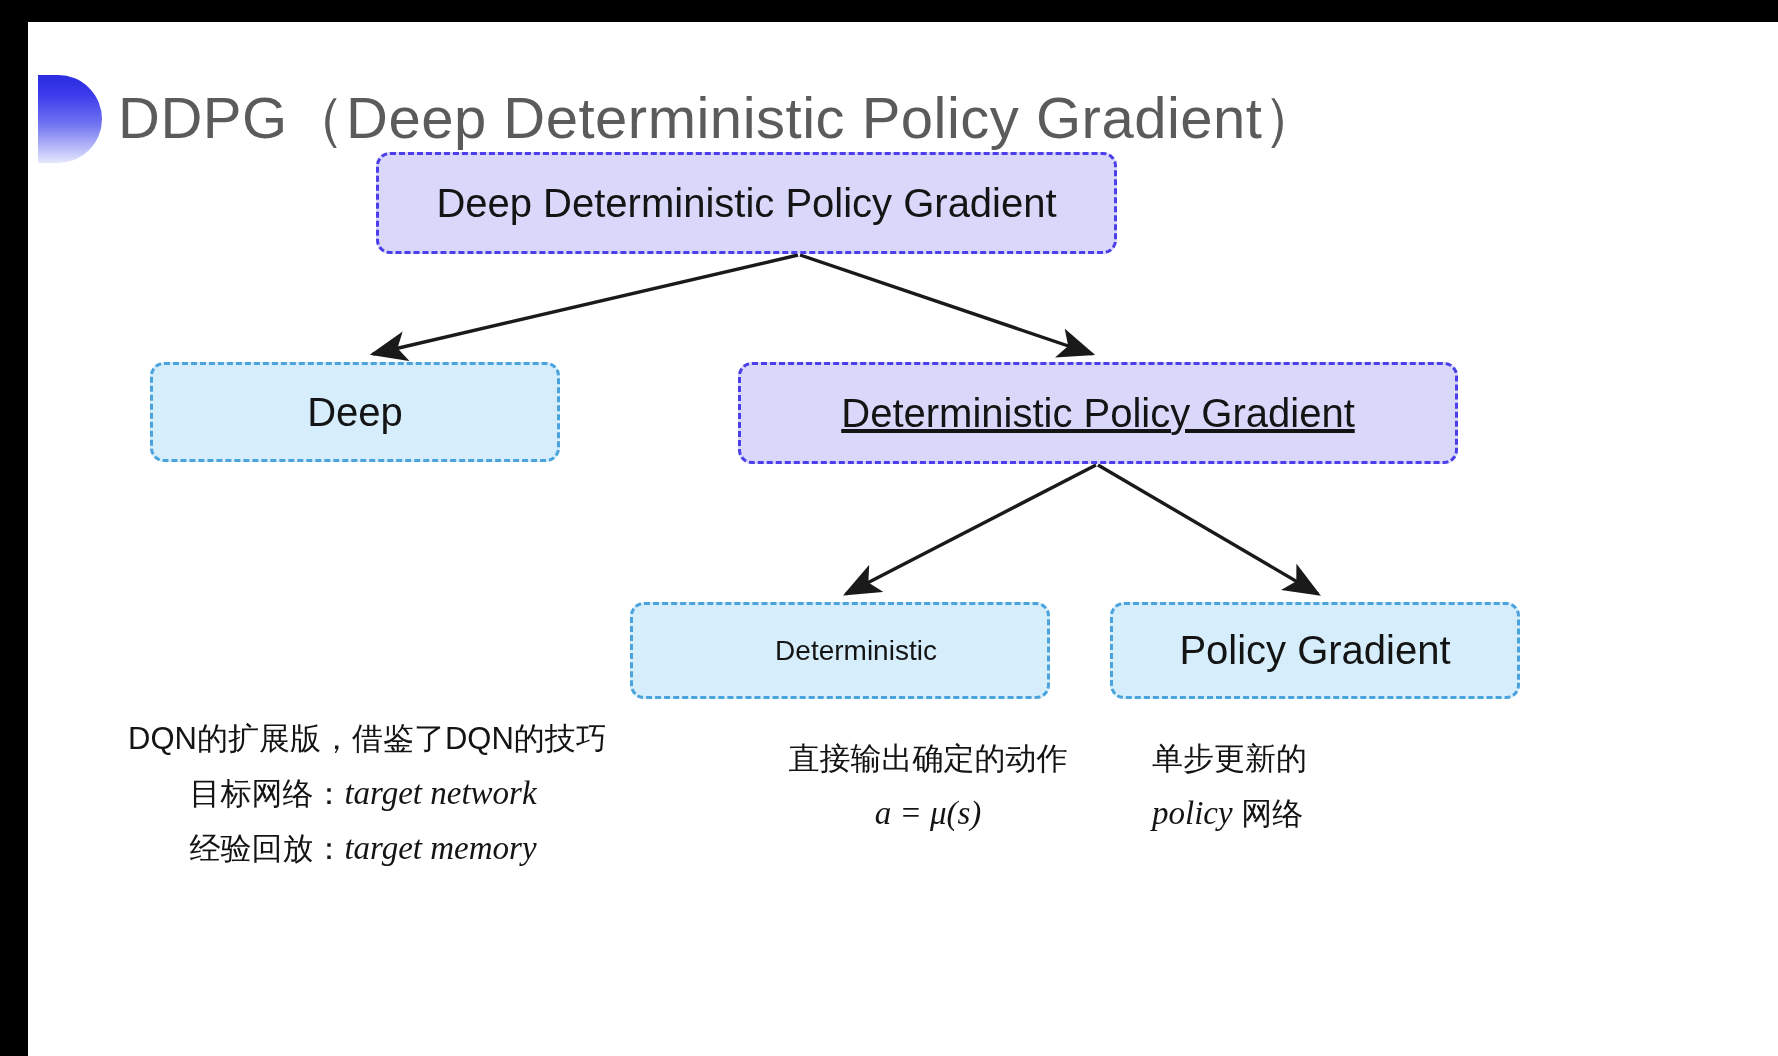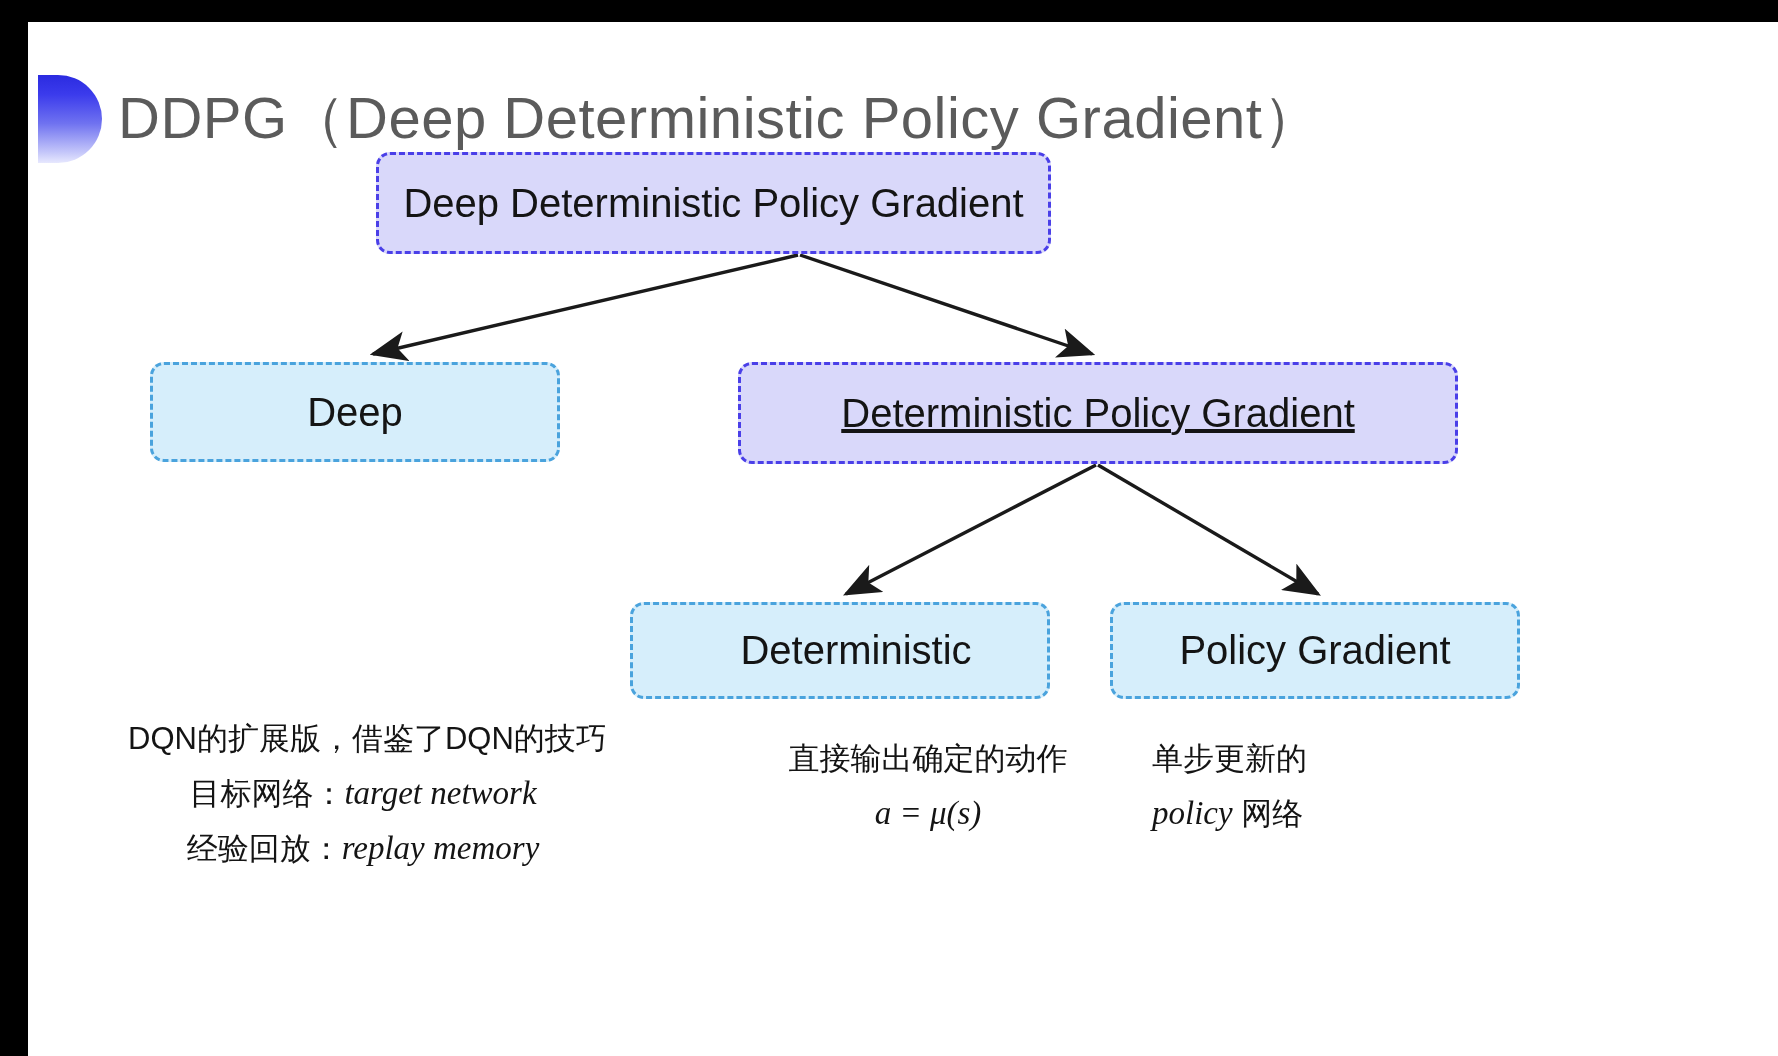--- a/index.html
+++ b/index.html
@@ -63,24 +63,24 @@
     font-weight: 400;
   }
   .node-purple {
     background: #d9d8fa;
     border: 3px dashed #4a3fe8;
   }
   .node-cyan {
     background: #d6eefb;
     border: 3px dashed #4aa3dd;
   }
-  #node-root    { left: 348px; top: 130px;  width: 675px; height: 102px; font-size: 40px; }
+  #node-root    { left: 348px; top: 130px;  width: 741px; height: 102px; font-size: 40px; }
   #node-deep    { left: 122px; top: 340px;  width: 410px; height: 100px; font-size: 40px; }
   #node-dpg     { left: 710px; top: 340px;  width: 720px; height: 102px; font-size: 40px; text-decoration: underline; }
-  #node-det     { left: 602px; top: 580px;  width: 420px; height: 97px;  font-size: 40px; padding-left: 32px; }
+  #node-det     { left: 602px; top: 580px;  width: 420px; height: 97px;  font-size: 28px; padding-left: 32px; }
   #node-pg      { left: 1082px; top: 580px; width: 410px; height: 97px;  font-size: 40px; }
   
   #connectors {
     position: absolute;
     left: 0;
     top: 0;
     width: 1750px;
     height: 1034px;
     pointer-events: none;
   }
@@ -145,21 +145,21 @@
   <div class="node node-cyan" id="node-pg">
     <span>Policy Gradient</span>
   </div>
 
   <div class="annotation" id="ann-left">
     <span class="ann-line ann-left-l1">DQN的扩展版，借鉴了DQN的技巧</span>
     <span class="ann-line ann-left-l2">
       <span>目标网络：</span><span class="ital">target network</span>
     </span>
     <span class="ann-line ann-left-l3">
-      <span>经验回放：</span><span class="ital">replay memory</span>
+      <span>经验回放：</span><span class="ital">target memory</span>
     </span>
   </div>
 
   <div class="annotation" id="ann-mid">
     <span class="ann-line">直接输出确定的动作</span>
     <span class="ann-line ital">a = μ(s)</span>
   </div>
 
   <div class="annotation" id="ann-right">
     <span class="ann-line">单步更新的</span>

